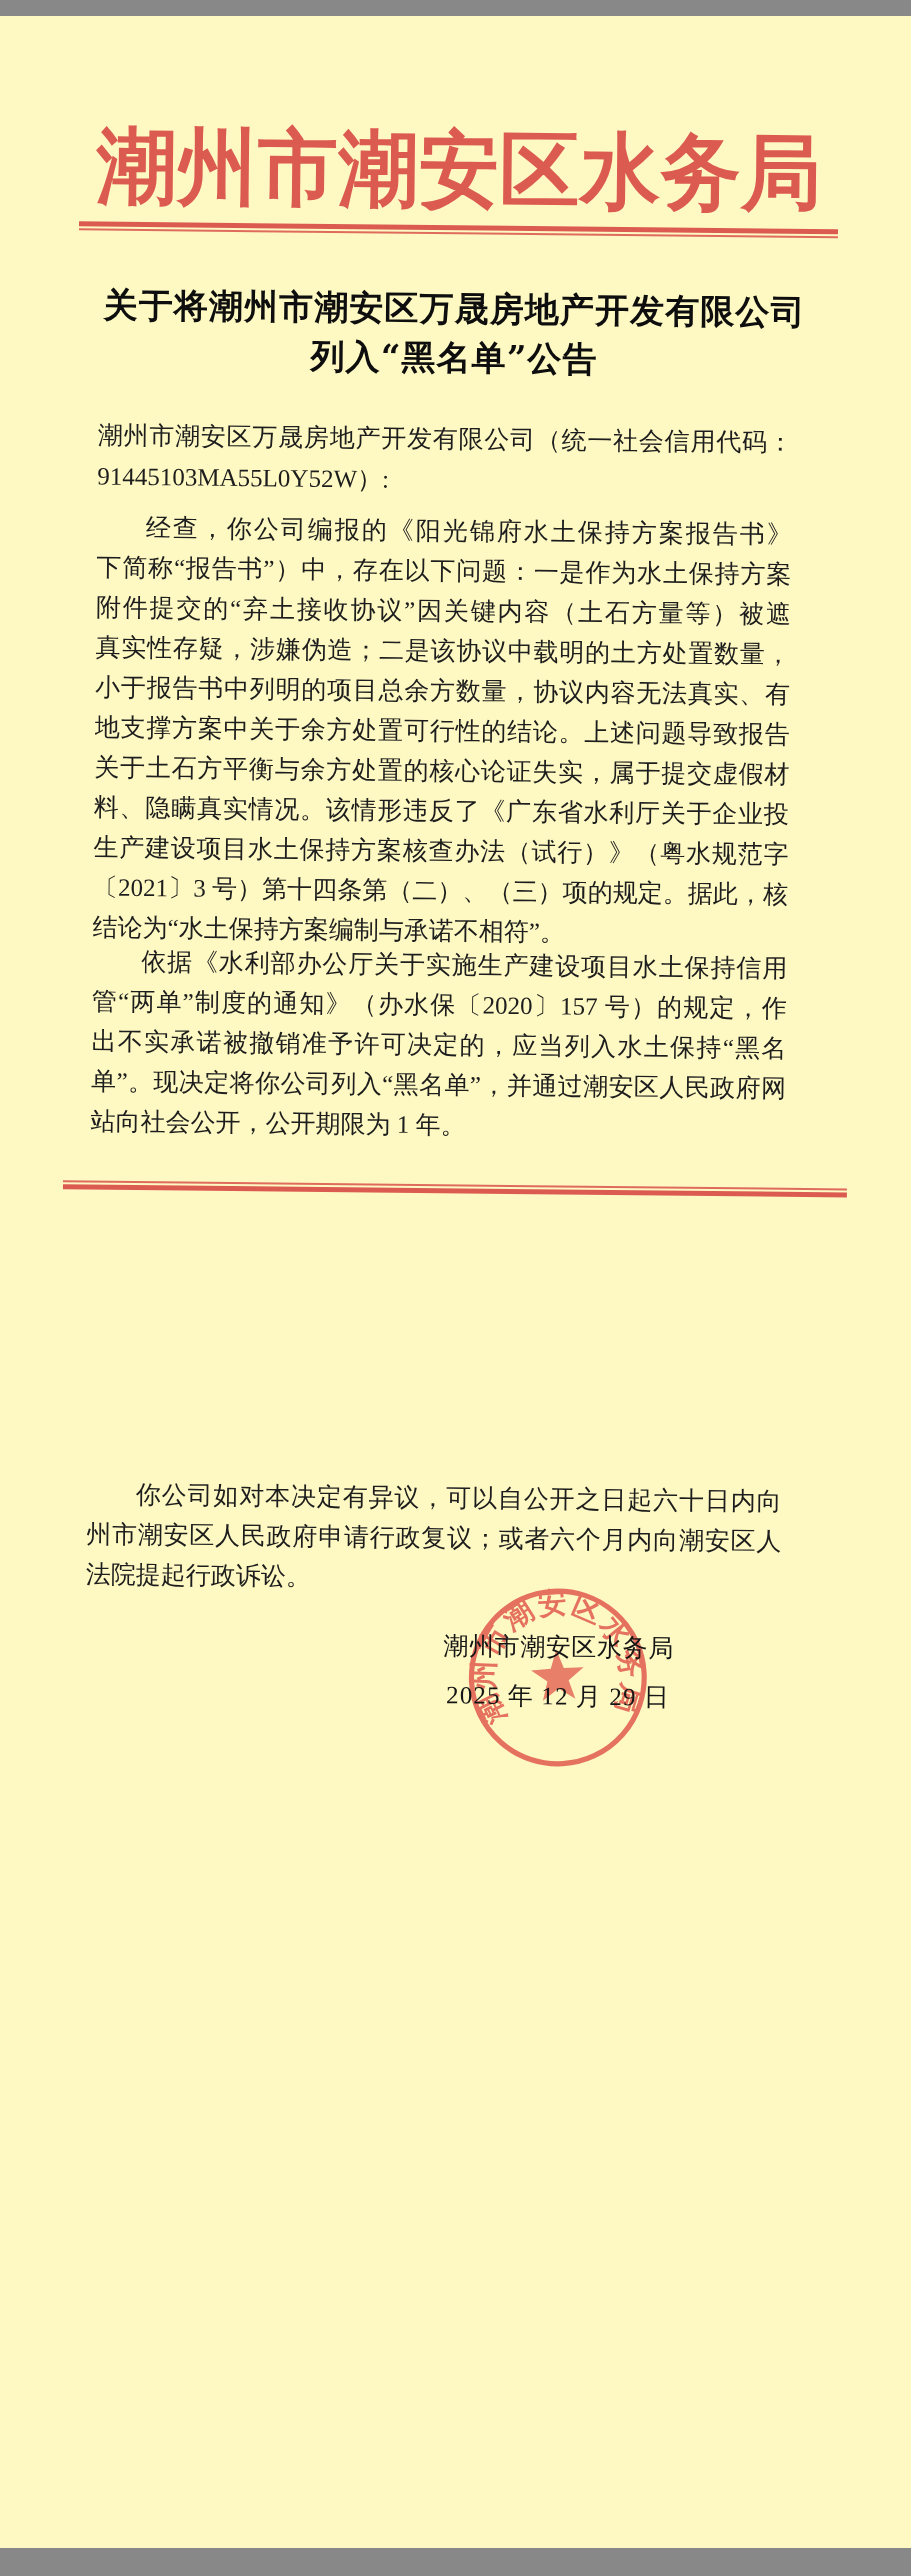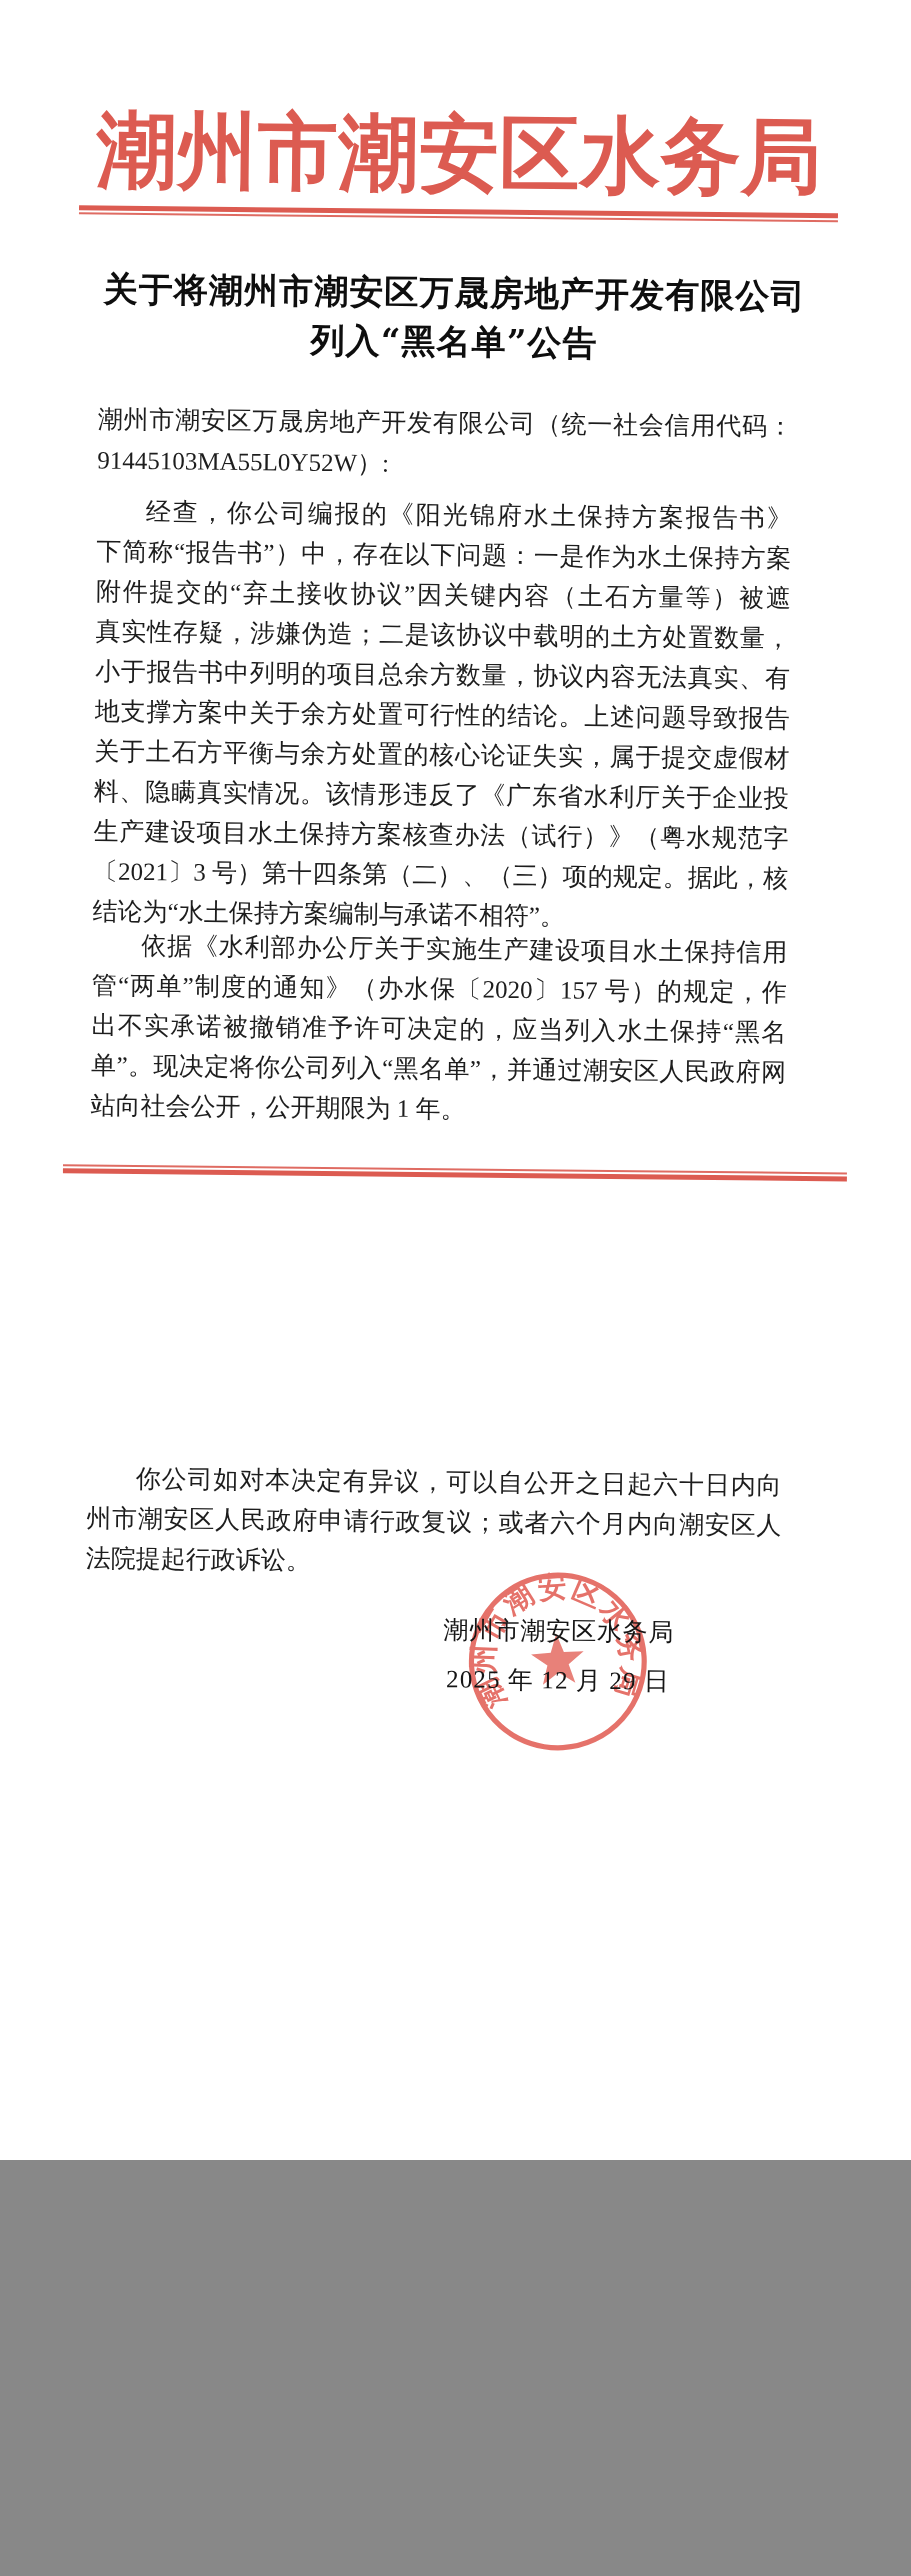--- a/index.html
+++ b/index.html
@@ -3,23 +3,23 @@
 <meta charset="utf-8">
 <style>
   :root{
     --accent-red:#dc5b51;
     --seal-red:#e05349;
     --ink:#1d1d1d;
   }
   html,body{margin:0;padding:0;background:#888;}
   #page{
     position:relative;
-    width:911px;height:2160px;
-    margin:0 auto;
-    background:#ffffff;
+    width:911px;height:2532px;
+    margin:16px auto;
+    background:#fef9c3;
     overflow:hidden;
     font-family:"Liberation Serif","DejaVu Serif",serif;
     color:var(--ink);
   }
   .tilt{
     position:absolute;inset:0;
     transform:rotate(0.6deg);
     transform-origin:46px 115px;
   }
   

